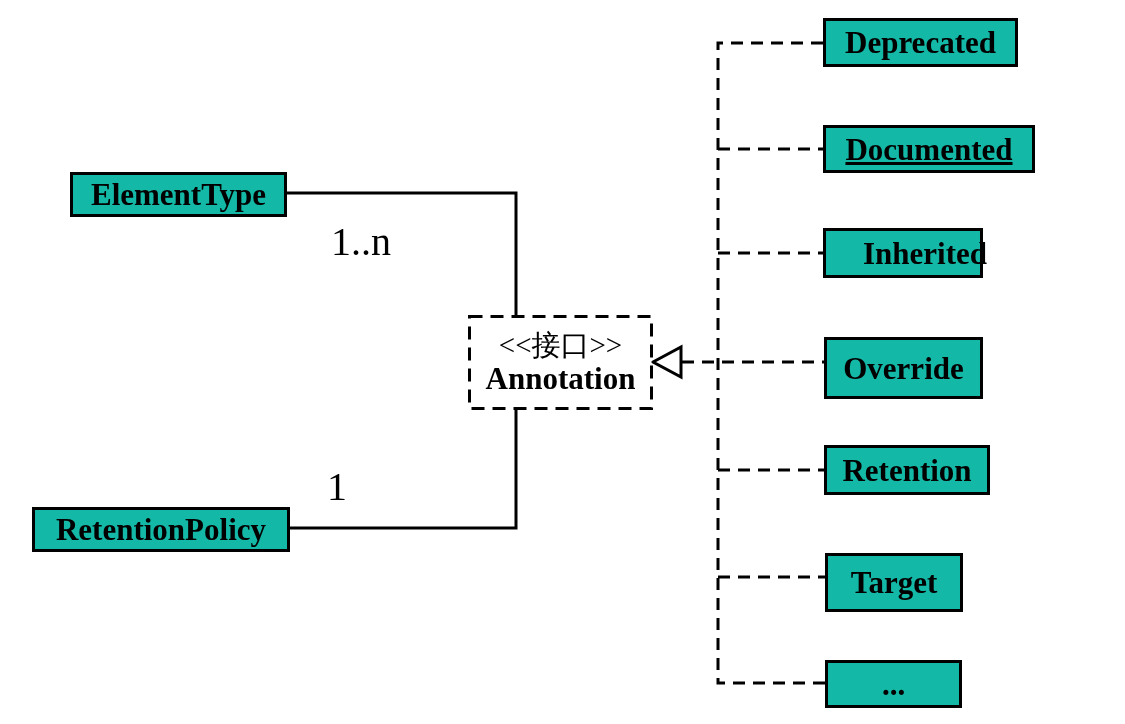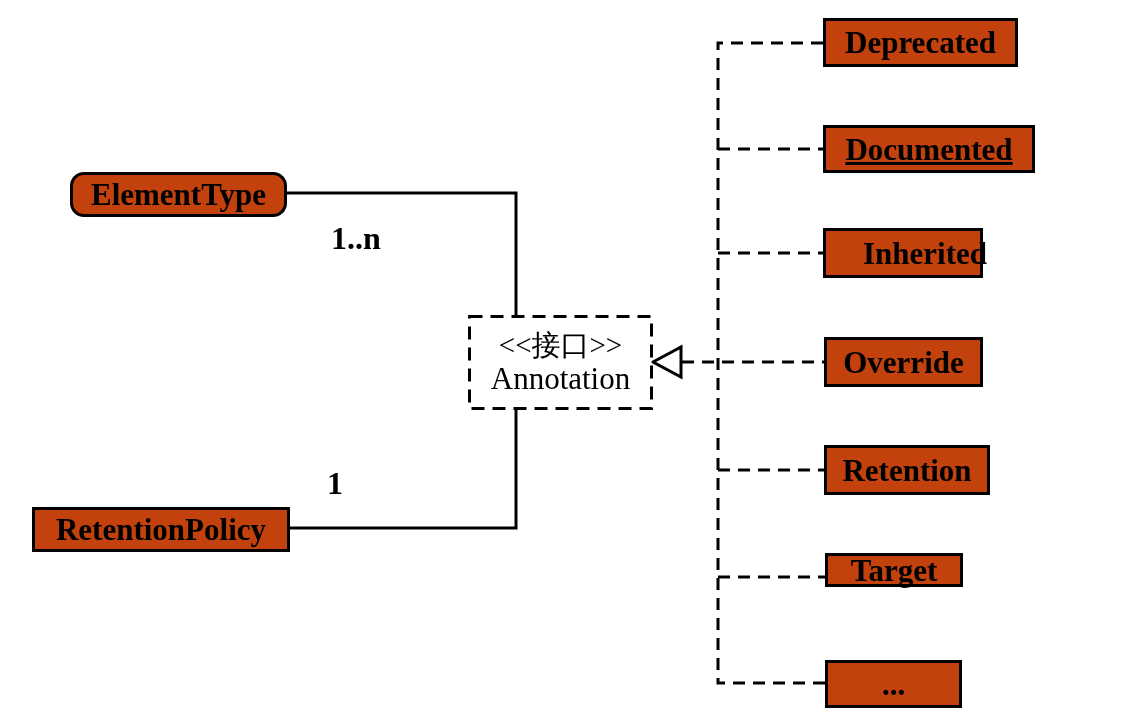--- a/index.html
+++ b/index.html
@@ -20,21 +20,21 @@
     position: absolute;
     left: 0;
     top: 0;
     width: 1125px;
     height: 724px;
   }
   .node {
     position: absolute;
     box-sizing: border-box;
     border: 3px solid #000000;
-    background: #c2410c;
+    background: #14b8a6;
     display: flex;
     align-items: center;
     justify-content: center;
     font-weight: bold;
     font-size: 31px;
     line-height: 1;
     white-space: nowrap;
   }
   .annotation-node {
     position: absolute;
@@ -50,43 +50,43 @@
     gap: 3px;
     background: transparent;
     white-space: nowrap;
   }
   .stereotype {
     font-weight: normal;
     font-size: 29px;
     line-height: 1;
   }
   .iface-name {
-    font-weight: normal;
+    font-weight: bold;
     font-size: 31px;
     line-height: 1;
   }
   .mult-label {
     position: absolute;
-    font-size: 32px;
-    font-weight: bold;
+    font-size: 40px;
+    font-weight: normal;
     line-height: 1;
     white-space: nowrap;
   }
   .mult-1n { left: 331px; top: 222px; }
   .mult-1  { left: 327px; top: 467px; }
 
   
-  .n-elementtype     { left: 70px;  top: 172px; width: 217px; height: 45px; border-radius: 14px; }
+  .n-elementtype     { left: 70px;  top: 172px; width: 217px; height: 45px; }
   .n-retentionpolicy { left: 32px;  top: 507px; width: 258px; height: 45px; }
   .n-deprecated      { left: 823px; top: 18px;  width: 195px; height: 49px; }
   .n-documented      { left: 823px; top: 125px; width: 212px; height: 48px; text-decoration: underline; }
   .n-inherited       { left: 823px; top: 228px; width: 160px; height: 50px; padding-left: 44px; }
-  .n-override        { left: 824px; top: 337px; width: 159px; height: 50px; }
+  .n-override        { left: 824px; top: 337px; width: 159px; height: 62px; }
   .n-retention       { left: 824px; top: 445px; width: 166px; height: 50px; }
-  .n-target          { left: 825px; top: 553px; width: 138px; height: 34px; }
+  .n-target          { left: 825px; top: 553px; width: 138px; height: 59px; }
   .n-more            { left: 825px; top: 660px; width: 137px; height: 48px; }
 </style>
 </head>
 <body>
 
 <div class="canvas">
 
   <svg class="connector-svg" viewBox="0 0 1125 724" xmlns="http://www.w3.org/2000/svg">
 
     <path d="M287,193 H516 V315" fill="none" stroke="#000000" stroke-width="3"></path>

